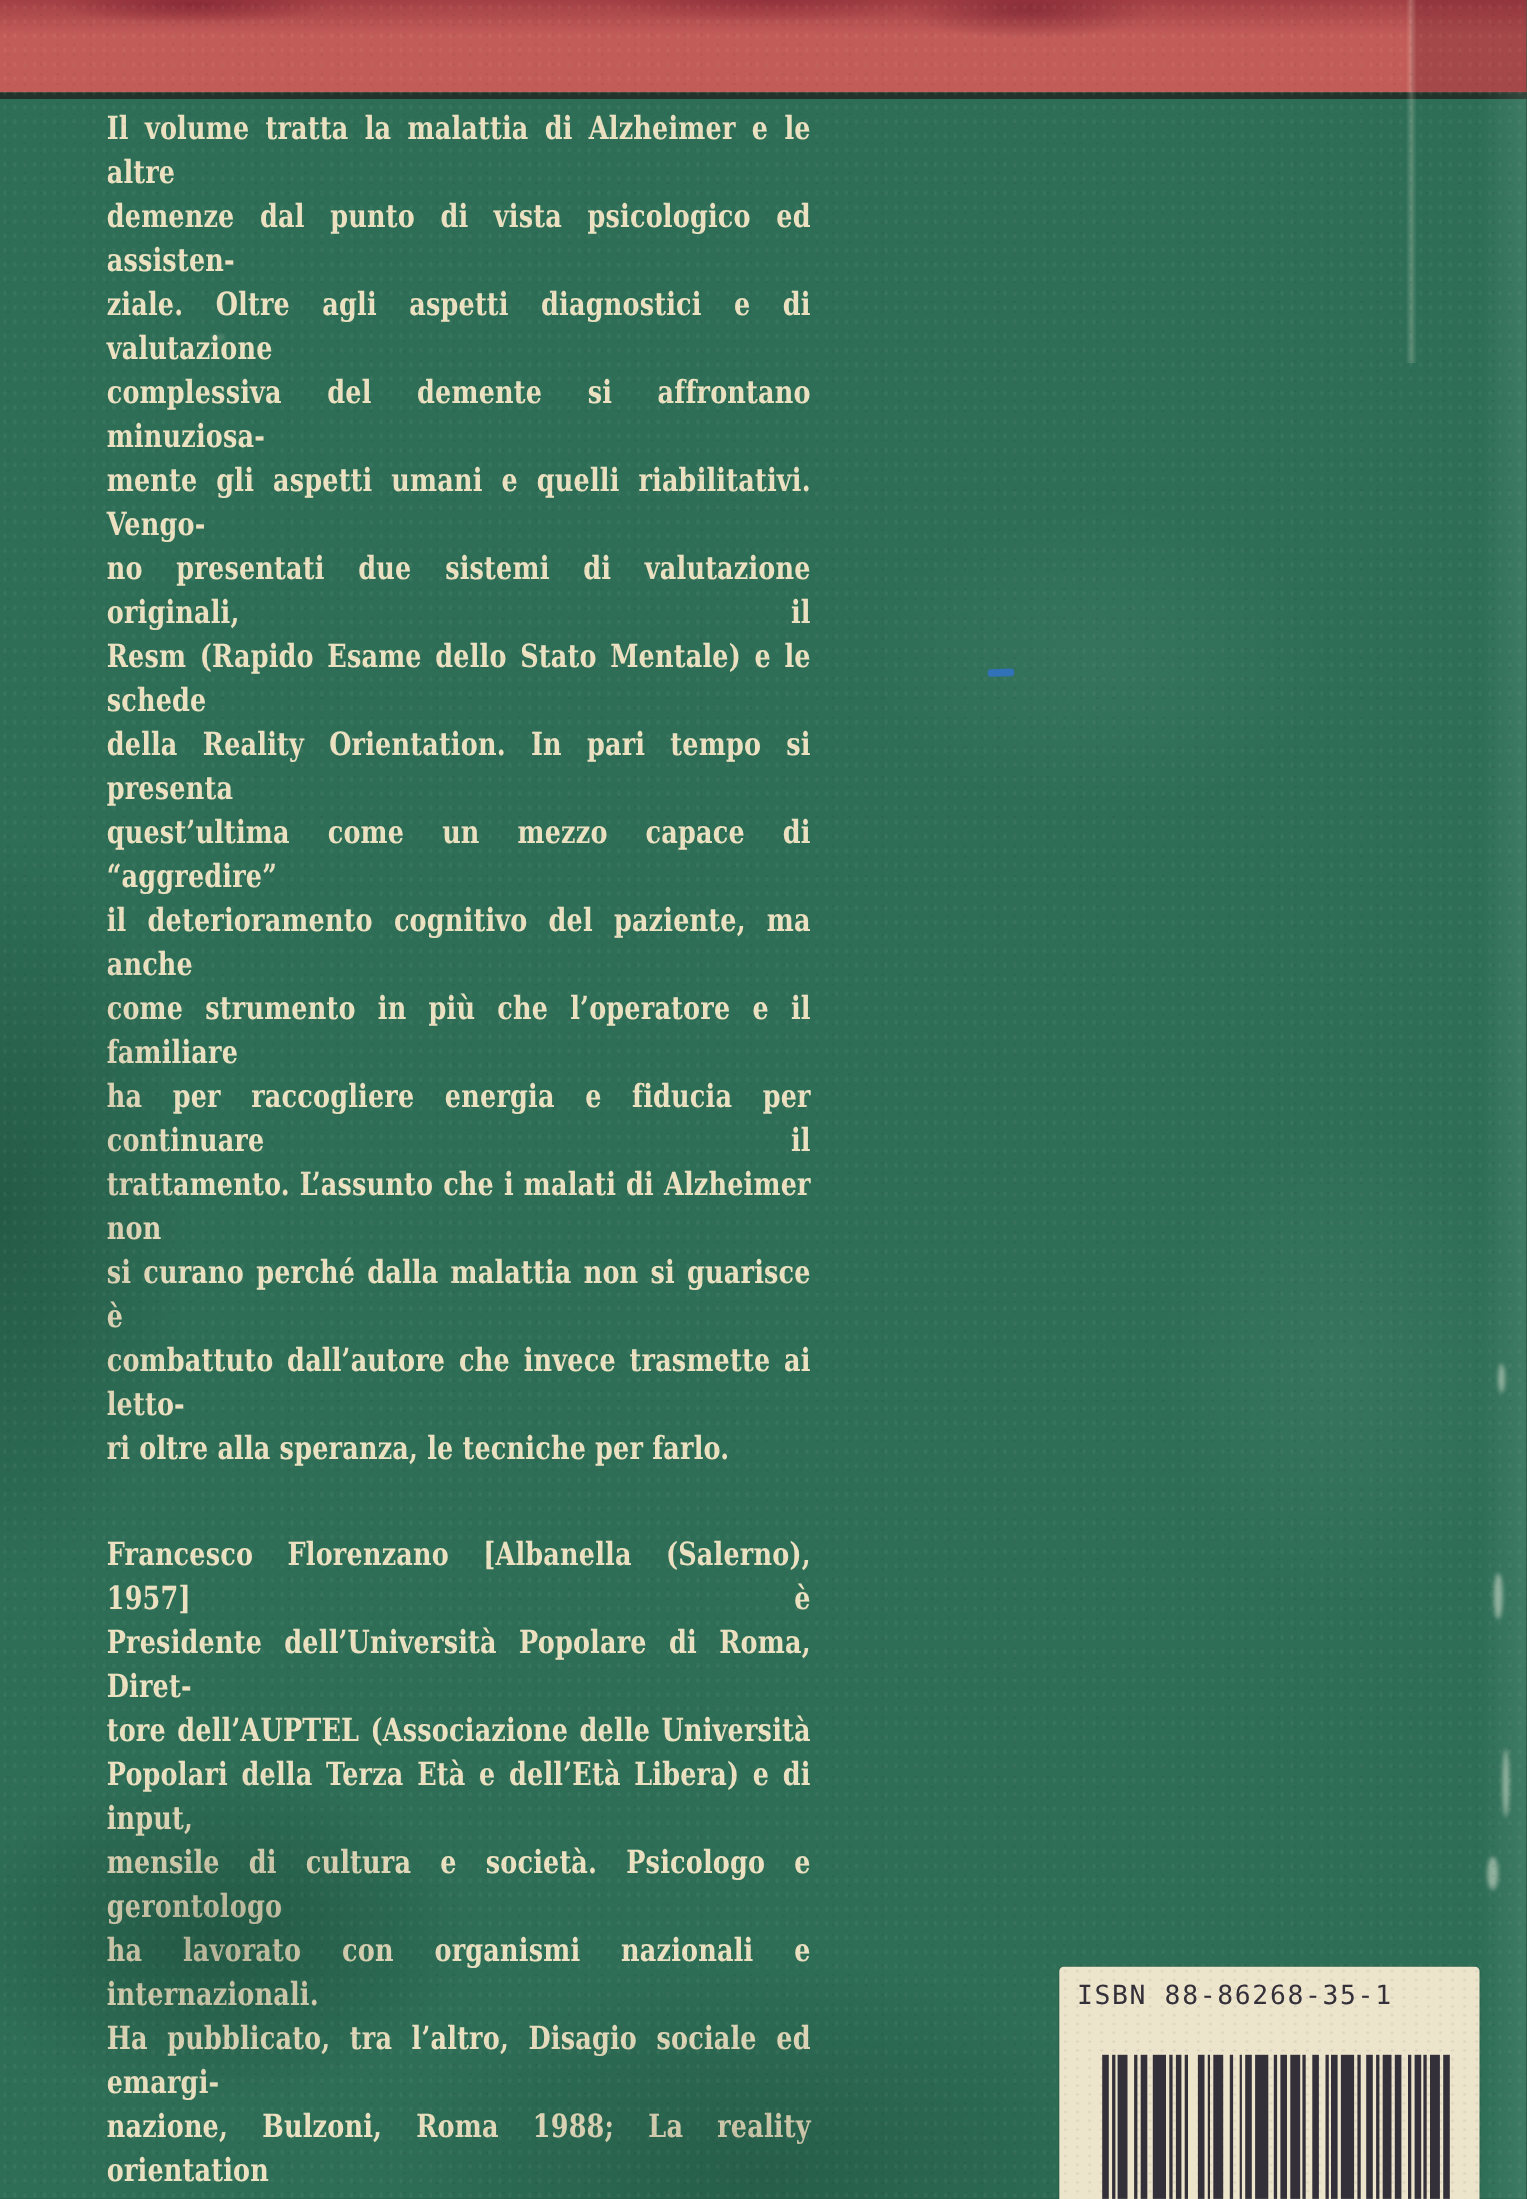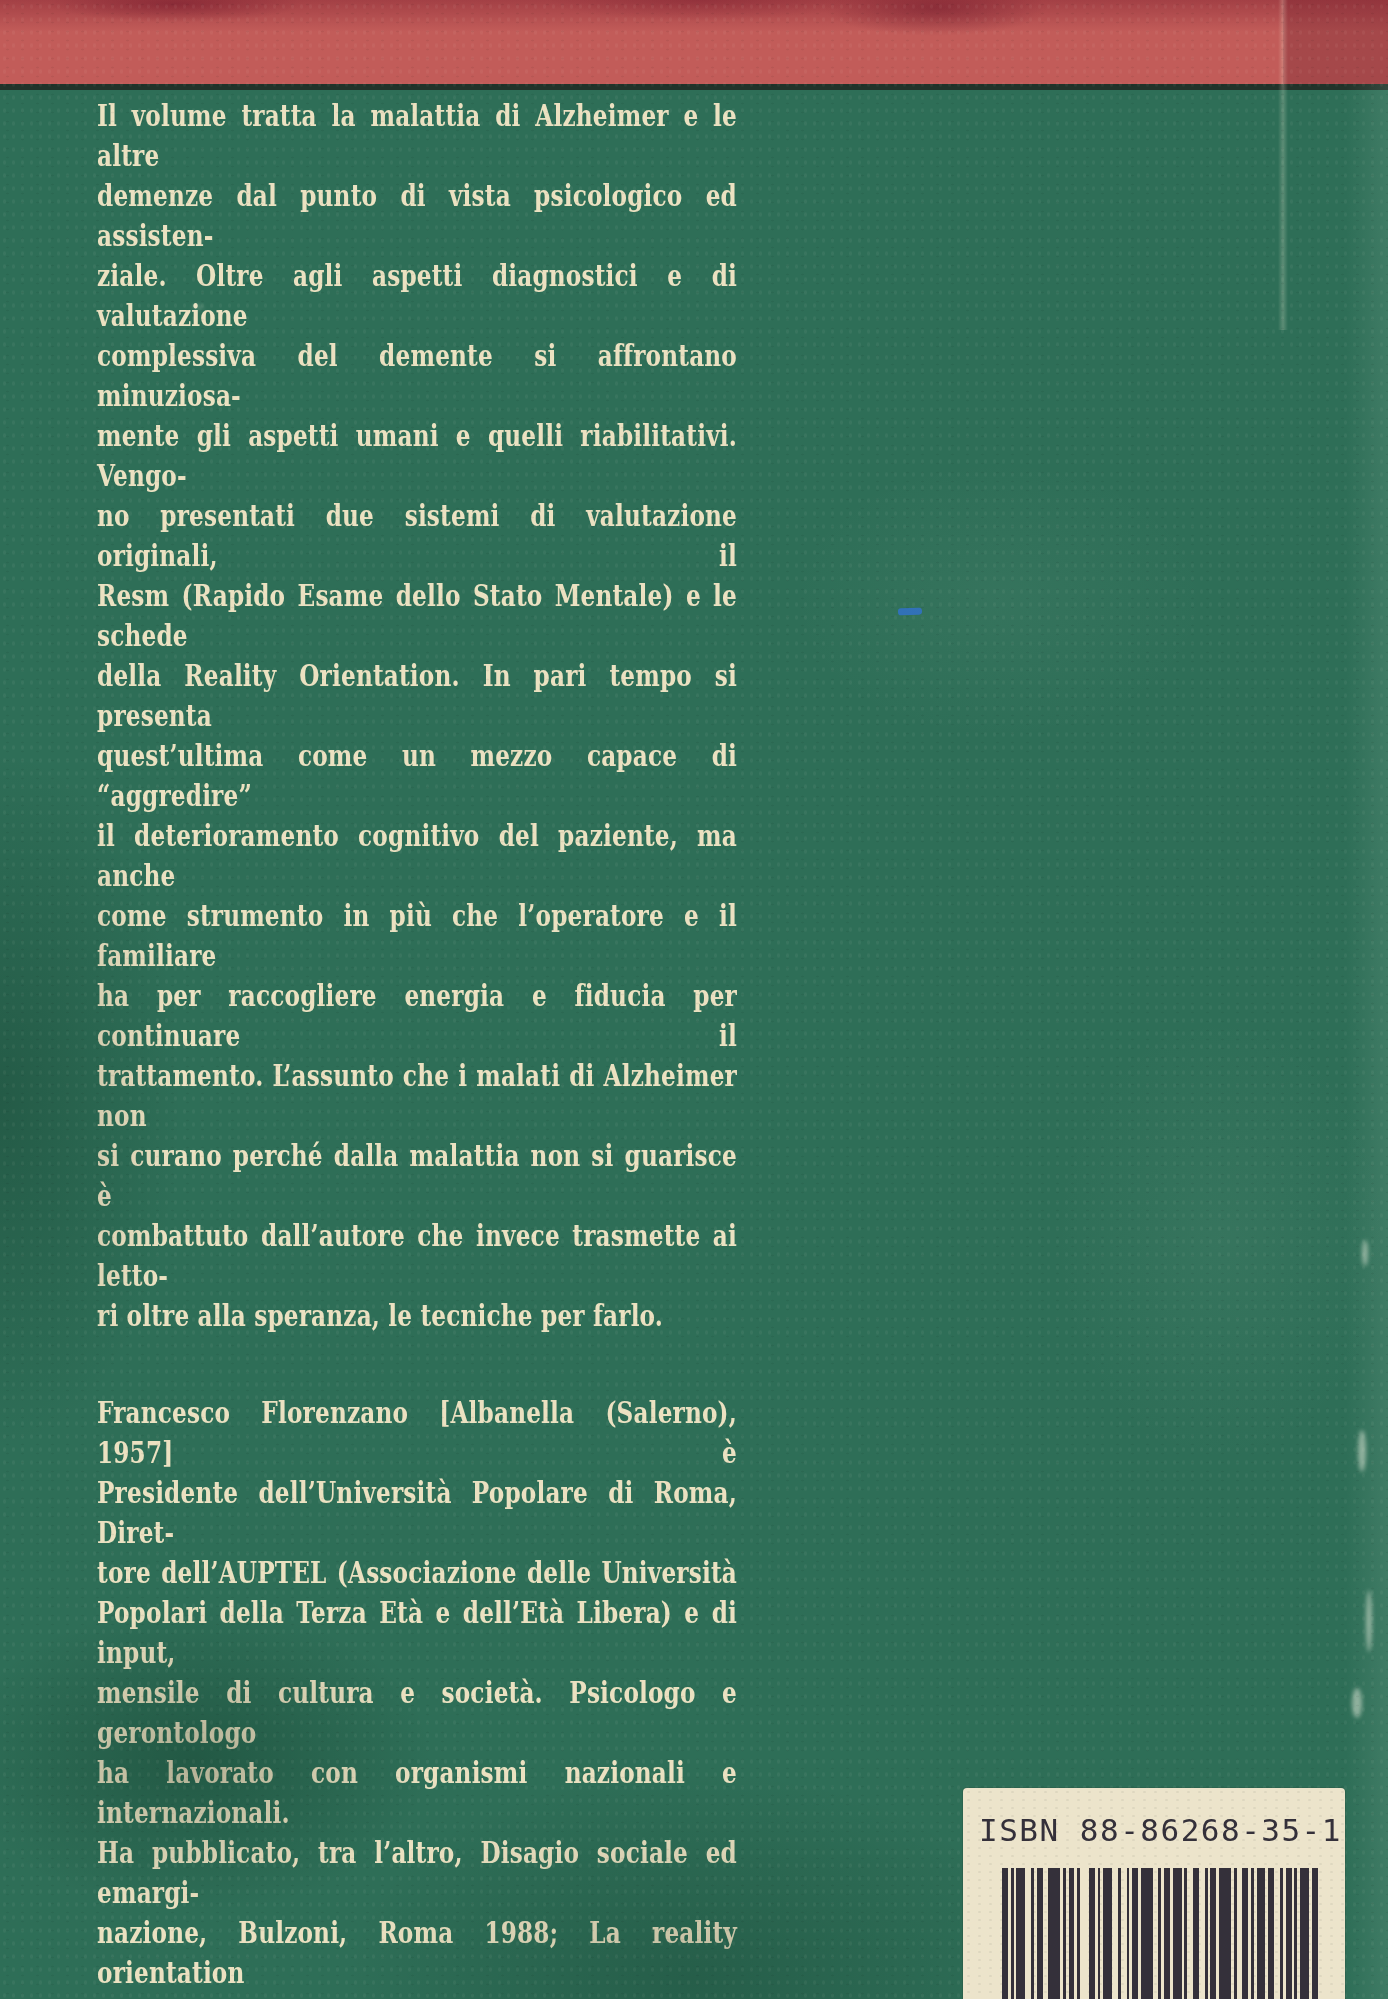--- a/index.html
+++ b/index.html
@@ -80,23 +80,23 @@
     background:var(--label_bg,#ece4cb);
     border-radius:4px 4px 0 0;
     box-shadow:0 0 0 1px rgba(30,40,30,0.15);
   }
   .isbn-label::before{
     content:"";position:absolute;inset:0;border-radius:inherit;
     background-image:radial-gradient(rgba(120,120,110,0.12) 1px,transparent 2px);
     background-size:11px 8px;pointer-events:none;
   }
   .isbn-text{
-    position:absolute;left:16px;top:24px;
+    position:absolute;left:16px;top:12px;
     font-family:"DejaVu Sans Mono",monospace;
-    font-size:31px;letter-spacing:1.5px;
+    font-size:24px;letter-spacing:1.5px;
     color:var(--ink,#34303a);white-space:nowrap;
   }
   .barcode{
     position:absolute;left:39px;top:80px;height:131px;
     display:flex;align-items:stretch;
   }
   .bar{background:var(--ink,#34303a);height:100%;flex:none;}
 </style>
 </head>
 <body>

